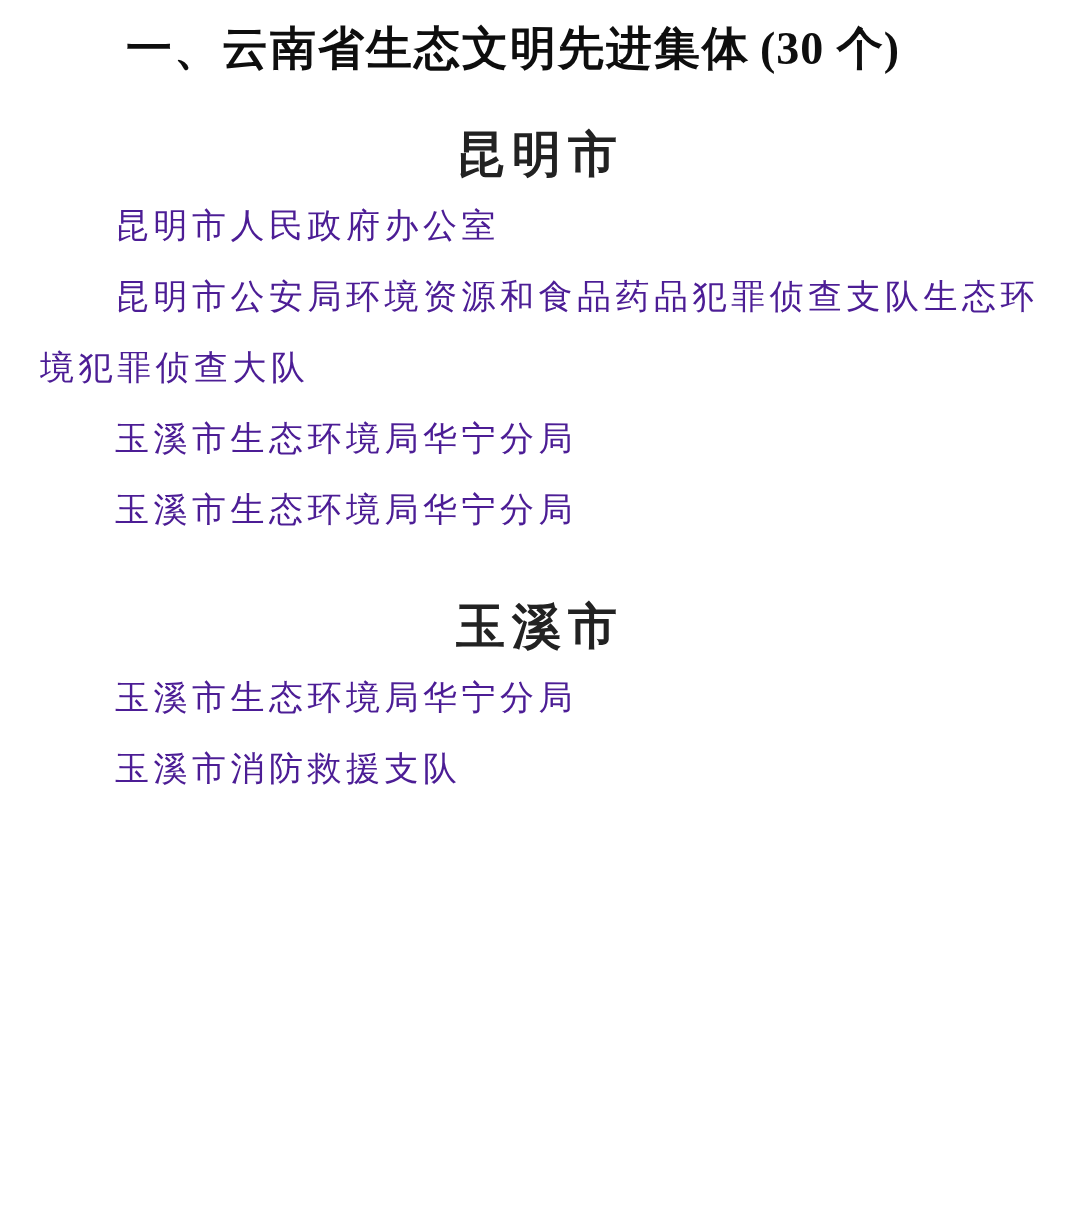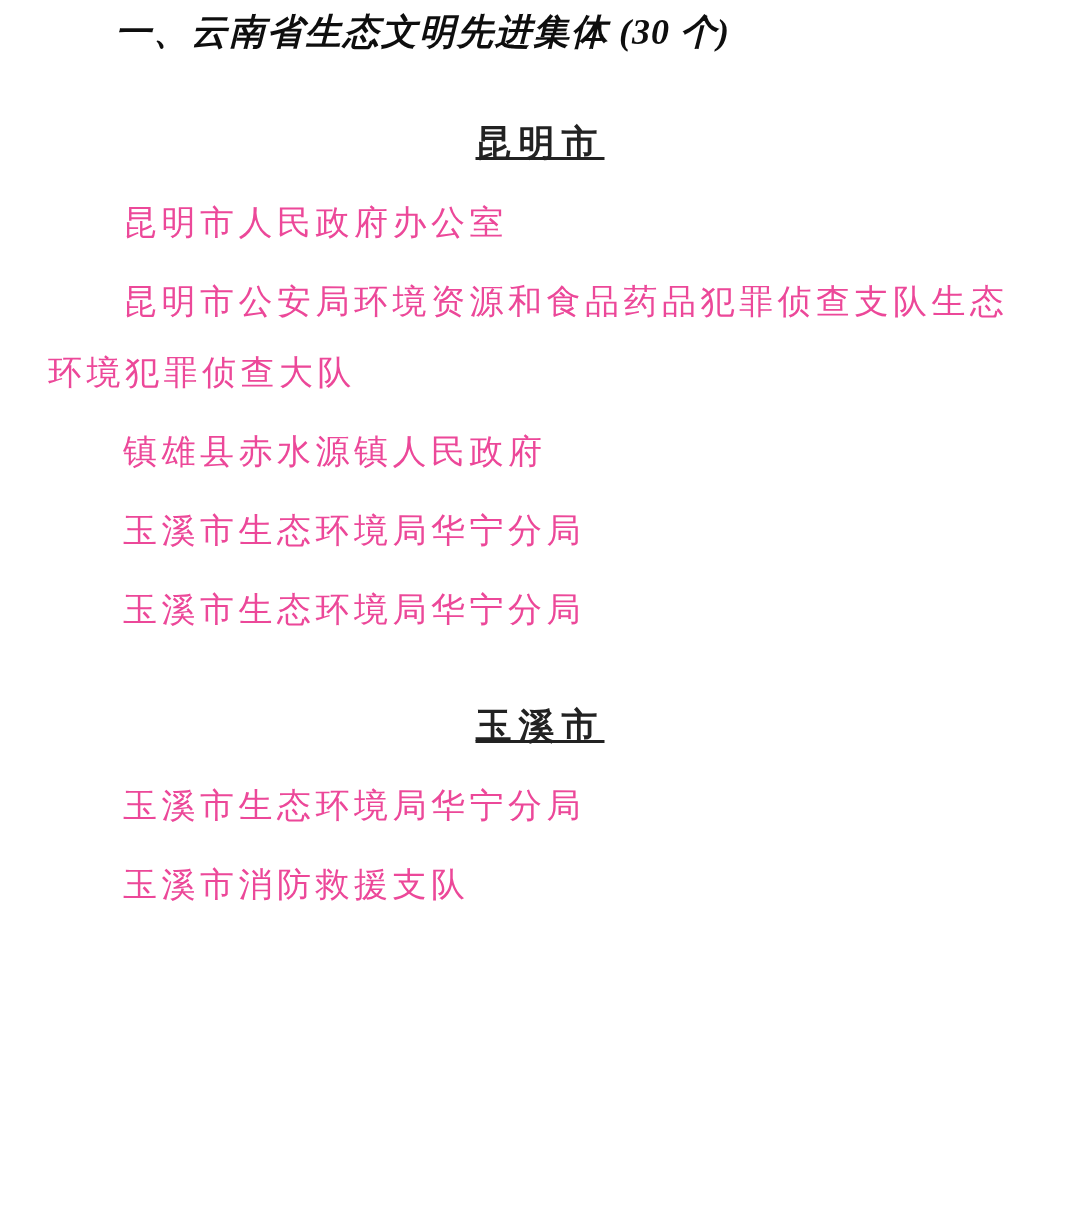--- a/index.html
+++ b/index.html
@@ -14,77 +14,74 @@
     font-family: "Liberation Serif", serif;
   }
   .page {
     box-sizing: border-box;
     width: 1080px;
     height: 1222px;
     padding: 0 40px;
     background: #ffffff;
   }
   .title {
-    margin: 0;
+    margin: 11px;
     box-sizing: border-box;
     height: 62px;
     padding-top: 10px;
     padding-left: 75px;
     font-family: "Liberation Sans", sans-serif;
     font-weight: bold;
-    font-size: 36px;
+    font-size: 46px;
     line-height: 1.2;
     letter-spacing: 2px;
     color: #0e0e0e;
     white-space: nowrap;
-    font-style: italic;
   }
   .title .count {
     font-family: "Liberation Serif", serif;
     font-weight: bold;
     margin-left: 10px;
     letter-spacing: 1px;
   }
   .city {
     margin: 46px 0 0 0;
     line-height: 71px;
     text-align: center;
-    font-size: 36px;
+    font-size: 49px;
     font-weight: bold;
     letter-spacing: 7px;
     color: #222222;
     font-family: "Liberation Serif", serif;
-    text-decoration: underline;
   }
   .item {
-    margin: 8px;
+    margin: 0;
     line-height: 71px;
     text-indent: 75px;
     font-size: 34px;
     letter-spacing: 4.5px;
     font-weight: normal;
-    color: #ec4899;
+    color: #4c1d95;
     font-family: "Liberation Serif", serif;
   }
 </style>
 </head>
 <body>
 
 <div class="page">
 
   <h1 class="title"><span>一、云南省生态文明先进集体</span><span class="count">(30 个)</span></h1>
 
   <section>
     <h2 class="city">昆明市</h2>
     <p class="item">昆明市人民政府办公室</p>
     <p class="item">昆明市公安局环境资源和食品药品犯罪侦查支队生态环境犯罪侦查大队</p>
   </section>
 
   <section>
-    <p class="item">镇雄县赤水源镇人民政府</p>
   </section>
 
   <section>
     <p class="item">玉溪市生态环境局华宁分局</p>
     <p class="item">玉溪市生态环境局华宁分局</p>
   </section>
 
   <section>
     <h2 class="city">玉溪市</h2>
     <p class="item">玉溪市生态环境局华宁分局</p>

